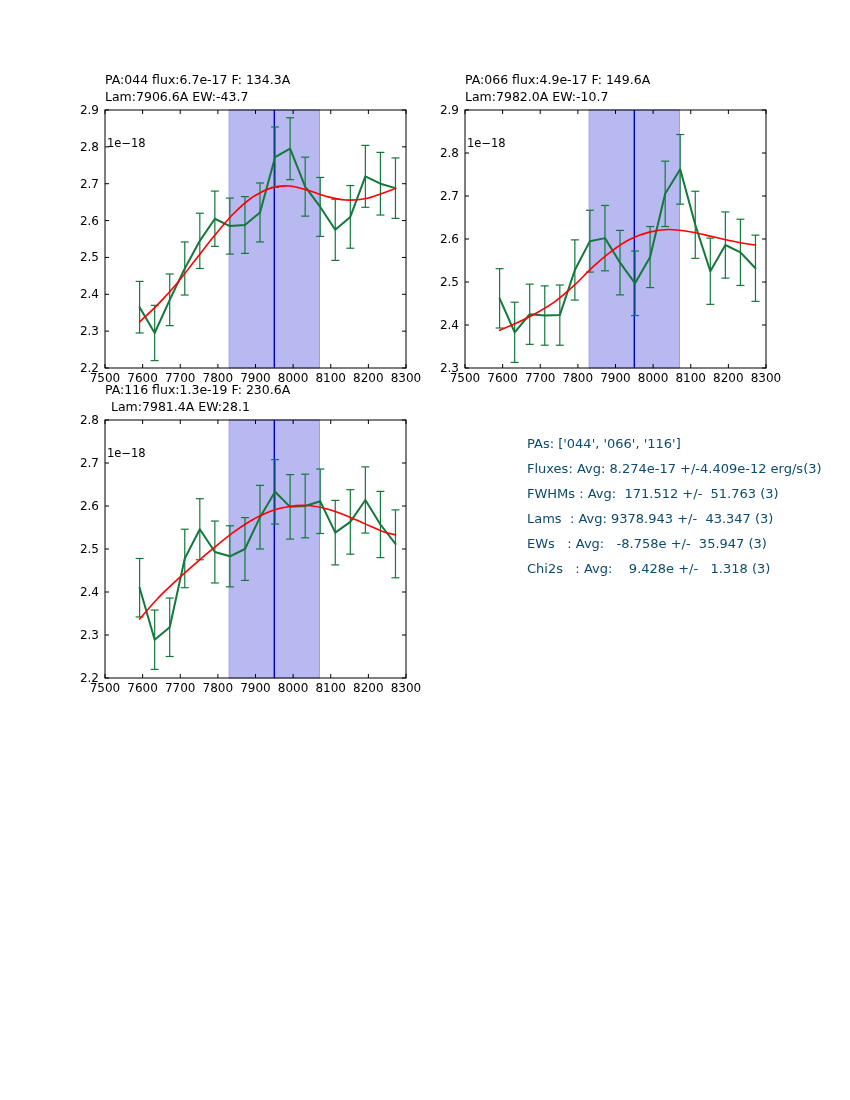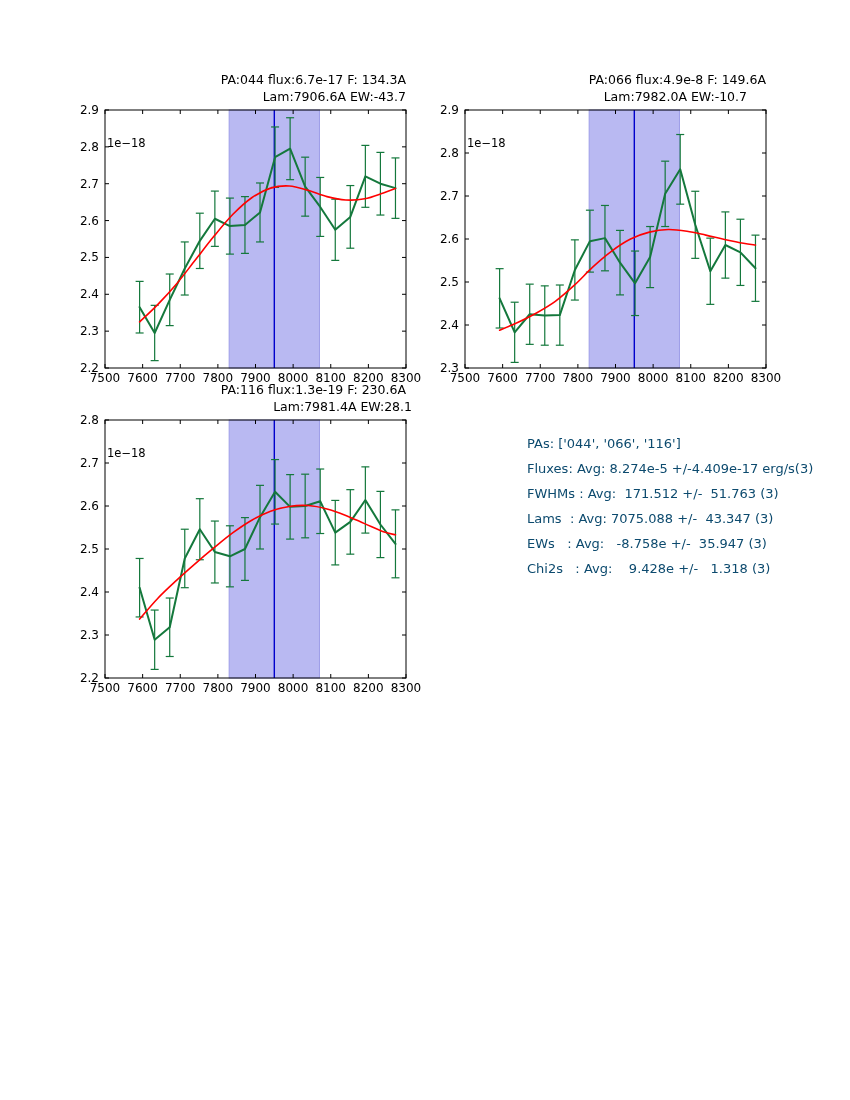--- a/index.html
+++ b/index.html
@@ -2,21 +2,21 @@
 <html><head>
 <meta charset="utf-8">
 <style>
   html,body{margin:0;padding:0;}
   body{
     width:850px;height:1100px;background:#ffffff;position:relative;
     font-family:"DejaVu Sans","Liberation Sans",sans-serif;overflow:hidden;
   }
   #plots{position:absolute;left:0;top:0;}
   .plot-title{
-    position:absolute;width:301px;text-align:right;font-size:12.5px;
+    position:absolute;width:301px;text-align:left;font-size:12.5px;
     color:#000;white-space:nowrap;line-height:15px;
   }
   .offset-label{position:absolute;font-size:11.5px;color:#000;margin-top:42px;}
   .stats-line{
     position:absolute;left:527px;font-size:13px;color:#0c4a6e;white-space:pre;
   }
 </style>
 </head>
 <body>
 
@@ -370,30 +370,30 @@
           <text x="99" y="466.9999999999999" text-anchor="end">2.7</text>
           <text x="99" y="424" text-anchor="end">2.8</text>
         </g>
       </g>
     </svg>
 
   <div class="plot-title" style="left:105px;top:72px">PA:044 flux:6.7e-17 F: 134.3A</div>
   <div class="plot-title" style="left:105px;top:89px">Lam:7906.6A EW:-43.7</div>
   <div class="offset-label" style="left:107px;top:94px">1e−18</div>
 
-  <div class="plot-title" style="left:465px;top:72px">PA:066 flux:4.9e-8 F: 149.6A</div>
-  <div class="plot-title" style="left:446px;top:89px">Lam:7982.0A EW:-10.7</div>
+  <div class="plot-title" style="left:465px;top:72px">PA:066 flux:4.9e-17 F: 149.6A</div>
+  <div class="plot-title" style="left:465px;top:89px">Lam:7982.0A EW:-10.7</div>
   <div class="offset-label" style="left:467px;top:94px">1e−18</div>
 
   <div class="plot-title" style="left:105px;top:382px">PA:116 flux:1.3e-19 F: 230.6A</div>
   <div class="plot-title" style="left:111px;top:399px">Lam:7981.4A EW:28.1</div>
   <div class="offset-label" style="left:107px;top:404px">1e−18</div>
 
   <div id="stats">
     <div class="stats-line" style="top:436px">PAs: ['044', '066', '116']</div>
-    <div class="stats-line" style="top:461px">Fluxes: Avg: 8.274e-5 +/-4.409e-17 erg/s(3)</div>
+    <div class="stats-line" style="top:461px">Fluxes: Avg: 8.274e-17 +/-4.409e-12 erg/s(3)</div>
     <div class="stats-line" style="top:486px">FWHMs : Avg:  171.512 +/-  51.763 (3)</div>
-    <div class="stats-line" style="top:511px">Lams  : Avg: 7075.088 +/-  43.347 (3)</div>
+    <div class="stats-line" style="top:511px">Lams  : Avg: 9378.943 +/-  43.347 (3)</div>
     <div class="stats-line" style="top:536px">EWs   : Avg:   -8.758e +/-  35.947 (3)</div>
     <div class="stats-line" style="top:561px">Chi2s   : Avg:    9.428e +/-   1.318 (3)</div>
   </div>
 
 </div>
 
 </body></html>

